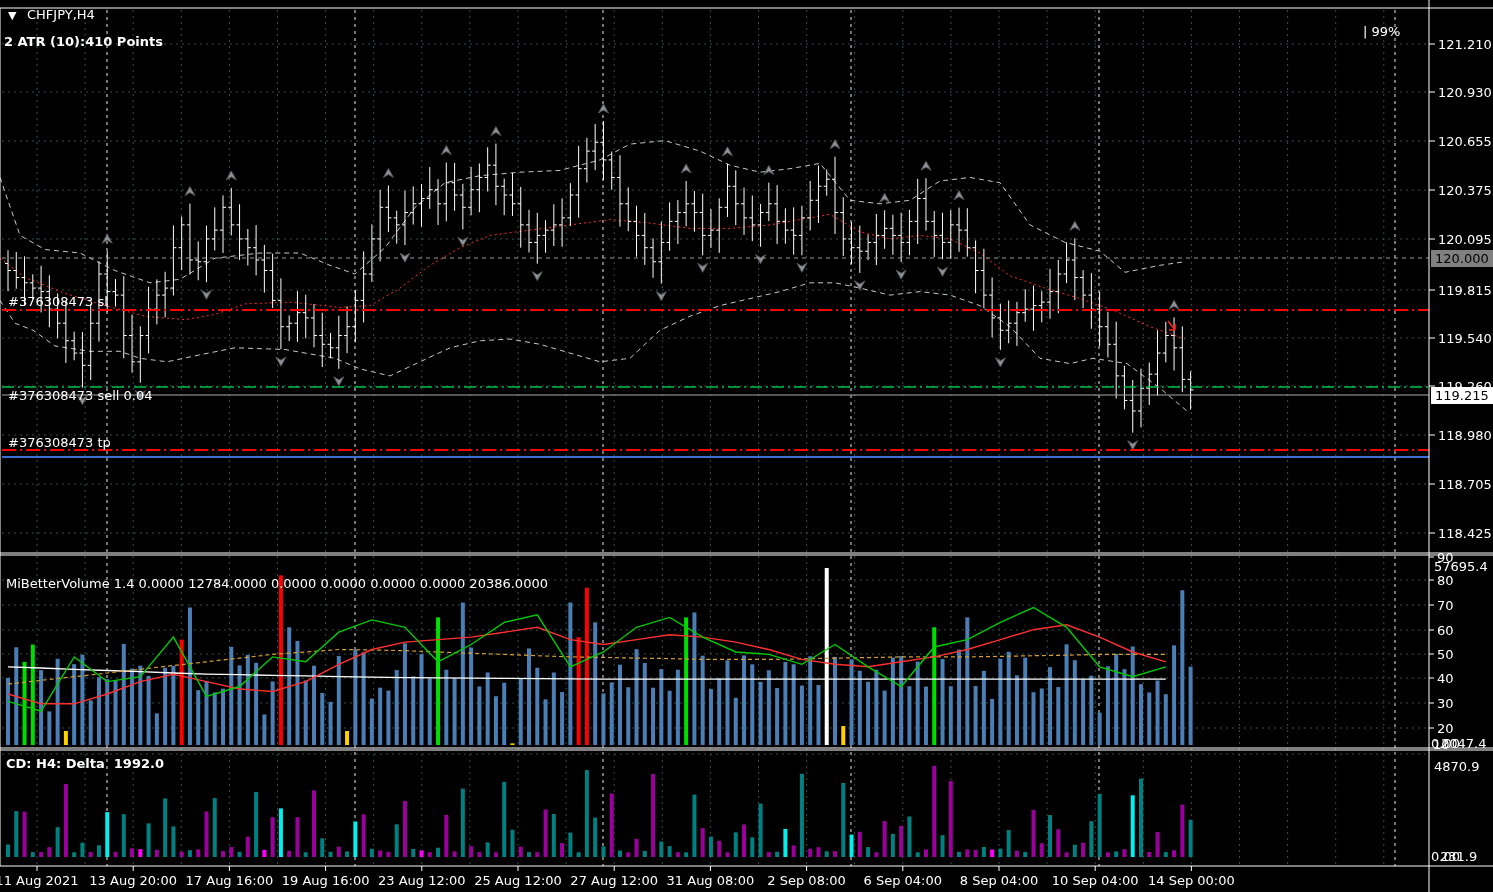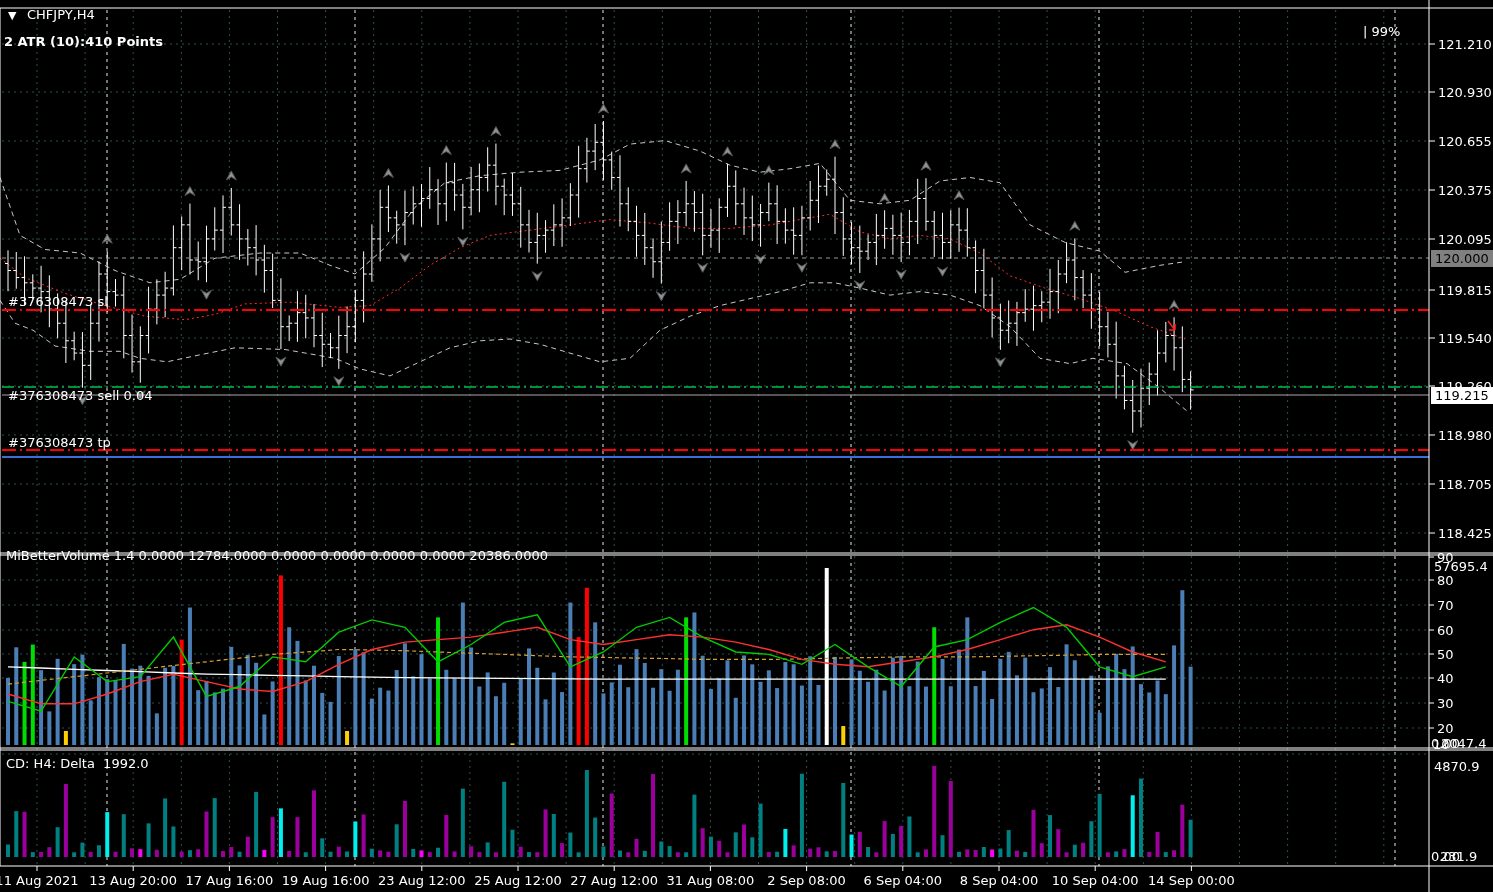--- a/index.html
+++ b/index.html
@@ -918,18 +918,18 @@
 
   <div class="ovl" style="left:8px;top:8px;font-size:11px;">▼</div>
   <div class="ovl" style="left:27px;top:7px;">CHFJPY,H4</div>
   <div class="ovl" style="left:4px;top:34px;font-weight:bold;">2 ATR (10):410 Points</div>
   <div class="ovl" style="left:1363px;top:24px;">| 99%</div>
 
   <div class="ovl" style="left:8px;top:294px;">#376308473 sl</div>
   <div class="ovl" style="left:8px;top:371px;margin-top:17px;">#376308473 sell 0.04</div>
   <div class="ovl" style="left:8px;top:435px;text-align:center;">#376308473 tp</div>
 
-  <div class="ovl" style="left:6px;top:548px;">MiBetterVolume 1.4 0.0000 12784.0000 0.0000 0.0000 0.0000 0.0000 20386.0000</div>
-  <div class="ovl" style="left:6px;top:756px;">CD: H4: Delta  1992.0</div>
+  <div class="ovl" style="left:6px;top:576px;">MiBetterVolume 1.4 0.0000 12784.0000 0.0000 0.0000 0.0000 0.0000 20386.0000</div>
+  <div class="ovl" style="left:6px;top:756px;font-weight:bold;">CD: H4: Delta  1992.0</div>
 
   <div class="badge" style="top:250px;background:#808080;">120.000</div>
   <div class="badge" style="top:387px;background:#ffffff;">119.215</div>
 </div>
 
 </body></html>

